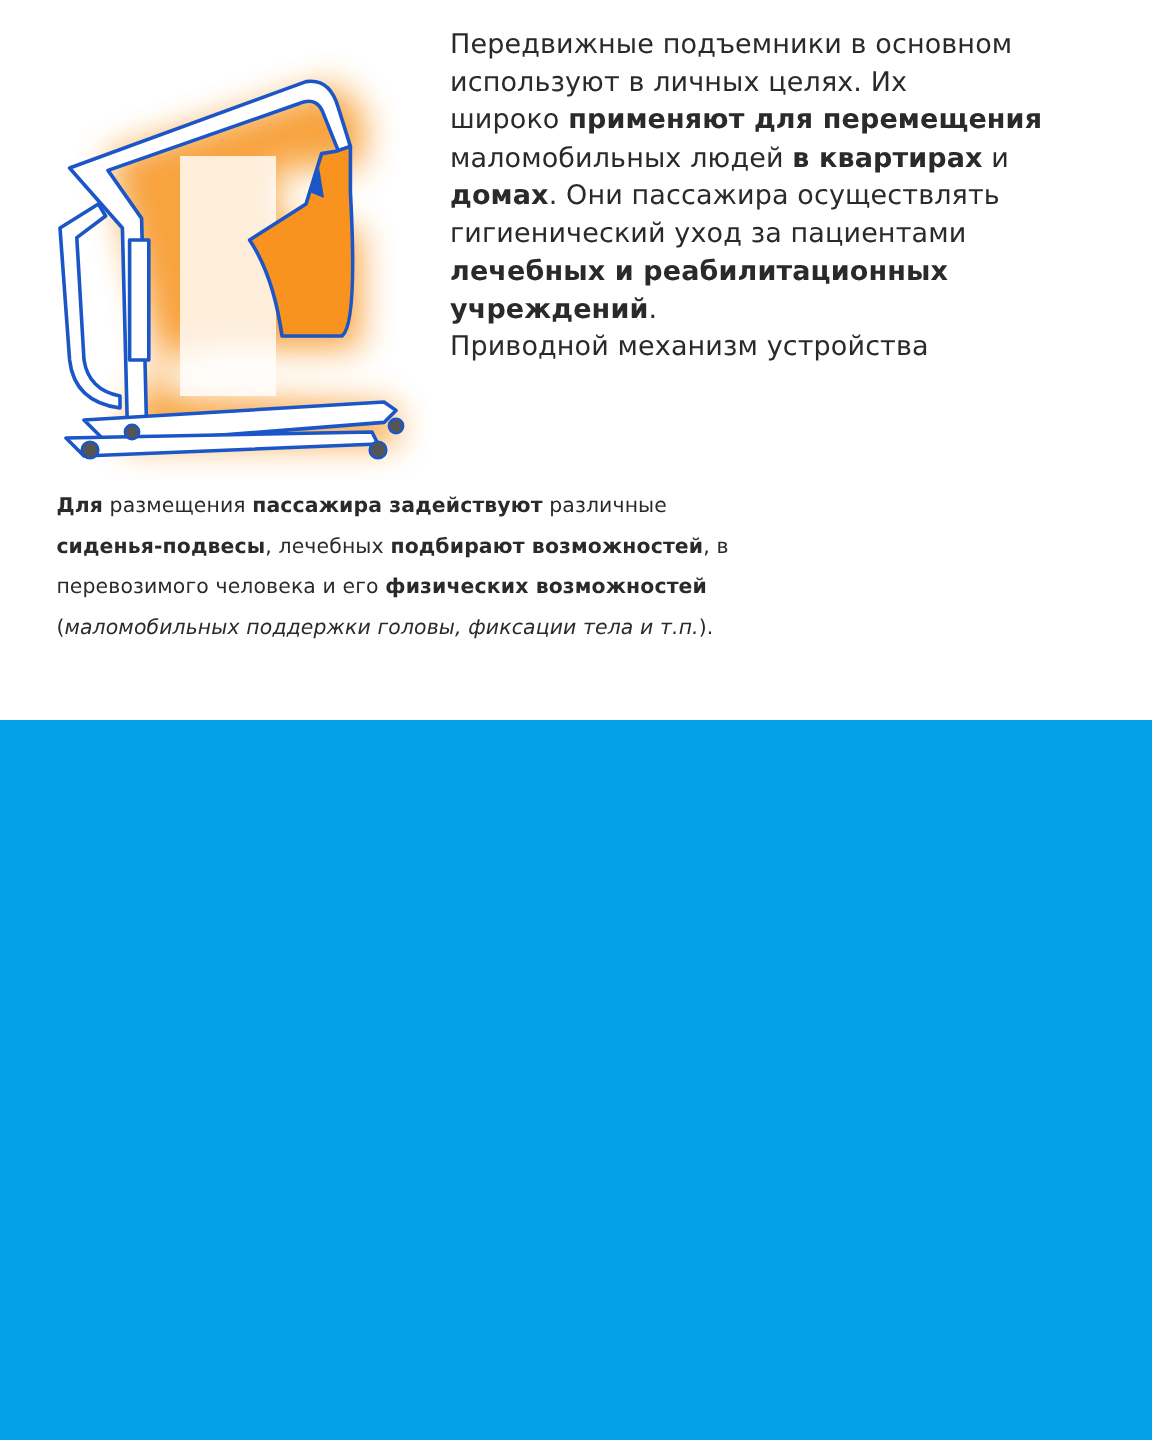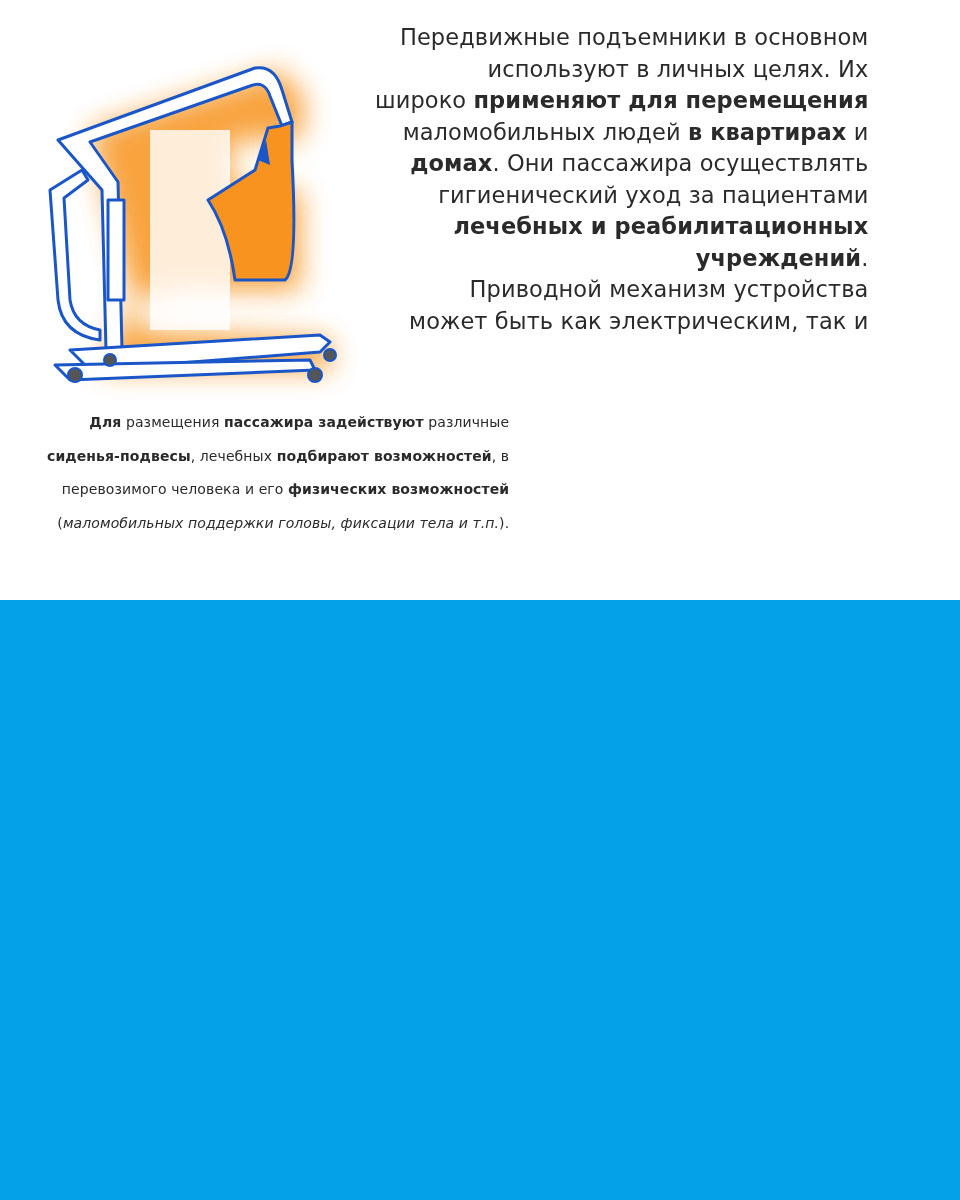--- a/index.html
+++ b/index.html
@@ -16,28 +16,27 @@
     .bottom {
       position: absolute; left: 0; top: 600px; width: 960px; height: 600px;
       background: #05a1e8;
     }
     .para {
       position: absolute;
       font-size: 22.5px;
       line-height: 31.5px;
       letter-spacing: 0.1px;
       white-space: nowrap;
-      text-align: right;
     }
     .para .line { display: block; }
     .top .para { color: #2a2a2a; }
     b { font-weight: bold; }
     i { font-style: italic; }
     #p1 { left: 375px; top: 22px; }
-    #p2 { left: 47px; top: 406px; font-size: 14px; line-height: 33.5px; }
+    #p2 { left: 47px; top: 406px; font-size: 17px; line-height: 33.5px; }
 
     .illus { position: absolute; }
     #lift1 { left: 30px; top: 30px; width: 340px; height: 370px; }
   </style>
 </head>
 <body>
 
 <section class="top">
   <svg id="lift1" class="illus" viewBox="0 0 340 370">
     <defs>
@@ -73,21 +72,20 @@
   <div id="p1" class="para">
       <span class="line"><span>Передвижные подъемники в основном</span></span>
       <span class="line"><span>используют в личных целях. Их</span></span>
       <span class="line"><span>широко </span><b>применяют для перемещения</b></span>
       <span class="line"><span>маломобильных людей </span><b>в квартирах</b><span> и</span></span>
       <span class="line"><b>домах</b><span>. Они пассажира осуществлять</span></span>
       <span class="line"><span>гигиенический уход за пациентами</span></span>
       <span class="line"><b>лечебных и реабилитационных</b></span>
       <span class="line"><b>учреждений</b><span>.</span></span>
       <span class="line"><span>Приводной механизм устройства</span></span>
-      <span class="line"><span>может быть как электрическим, так и</span></span>
     </div>
   <div id="p2" class="para">
       <span class="line"><b>Для</b><span> размещения </span><b>пассажира задействуют</b><span> различные</span></span>
       <span class="line"><b>сиденья-подвесы</b><span>, лечебных </span><b>подбирают возможностей</b><span>, в</span></span>
       <span class="line"><span>перевозимого человека и его </span><b>физических возможностей</b></span>
       <span class="line"><span>(</span><i>маломобильных поддержки головы, фиксации тела и т.п.</i><span>).</span></span>
     </div>
 </section>
 
 <section class="bottom">

